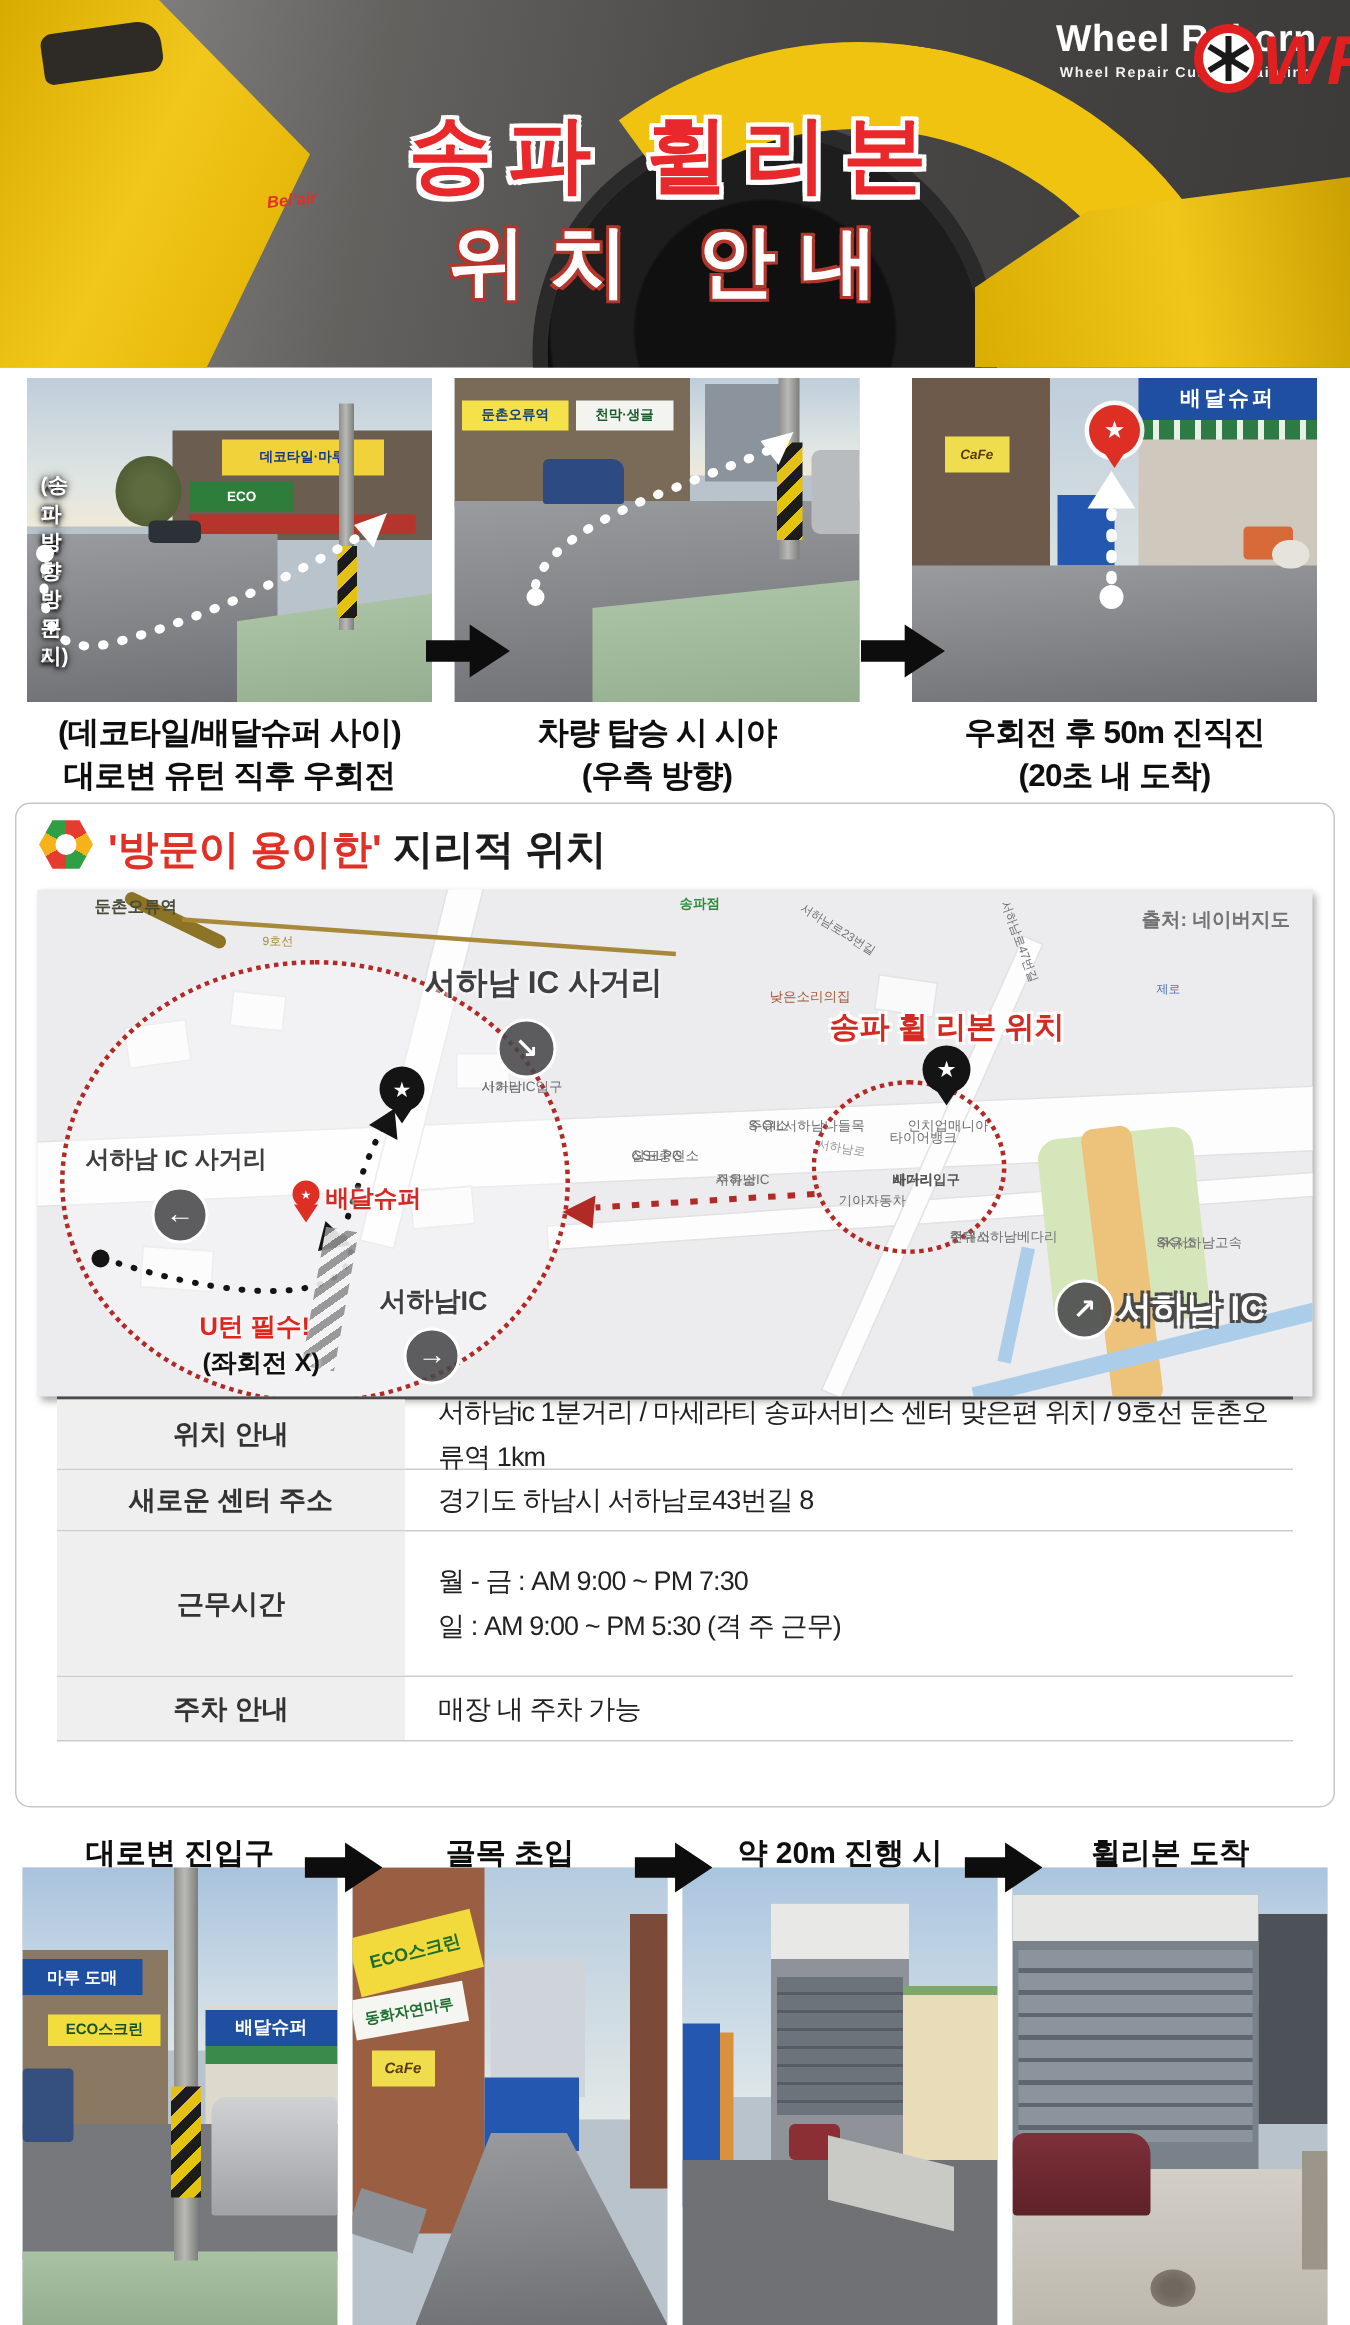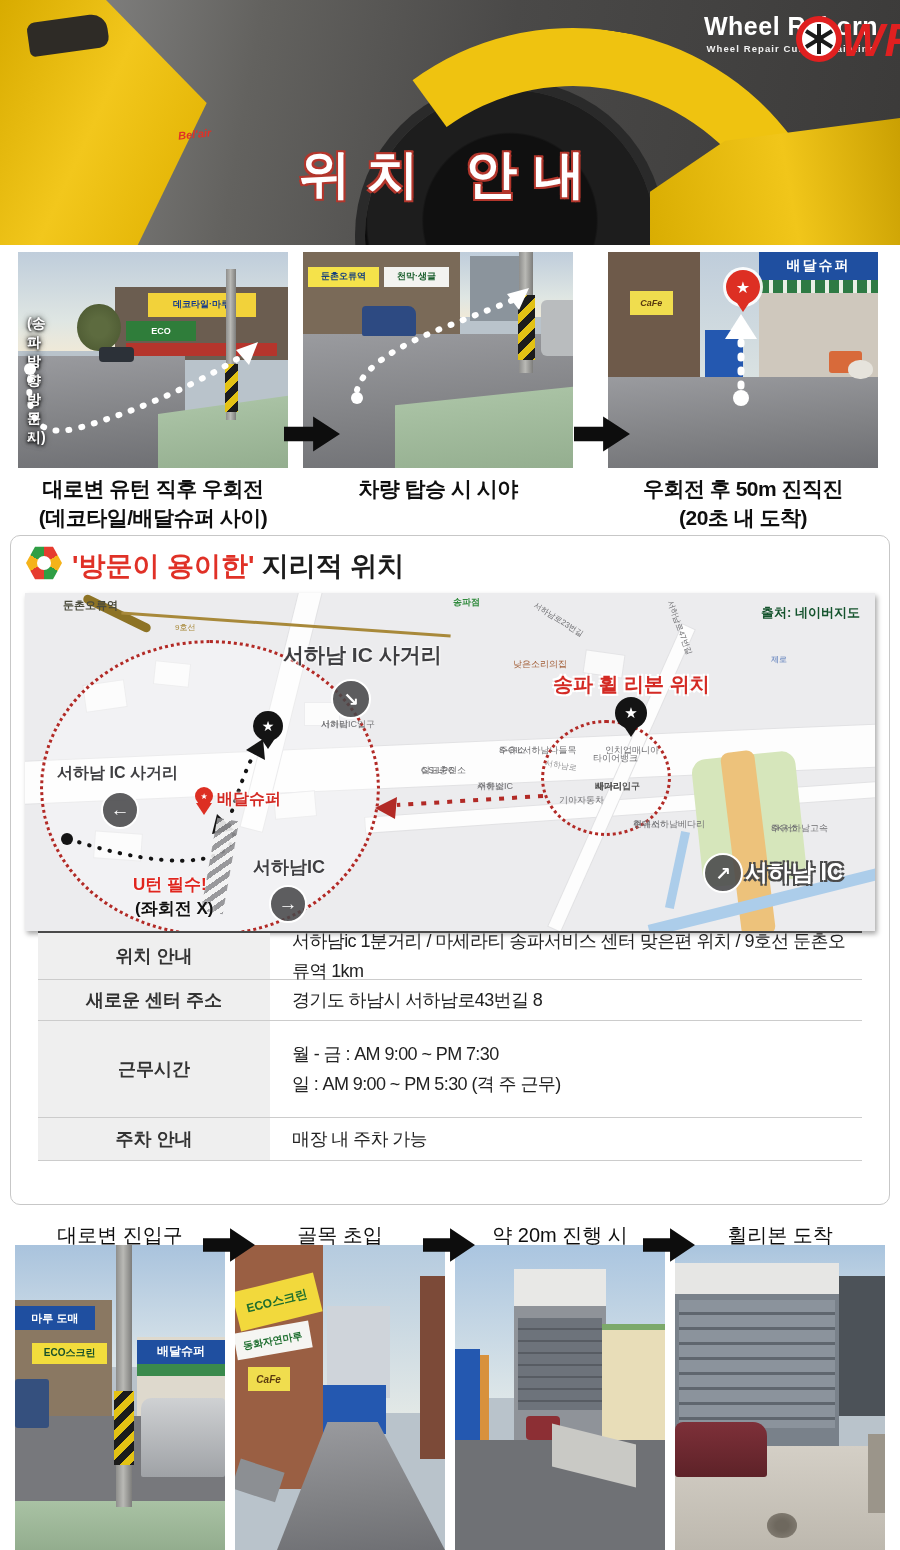--- a/index.html
+++ b/index.html
@@ -49,21 +49,21 @@
   .pin{border-radius:50%;display:flex;align-items:center;justify-content:center;color:#fff;}
   .pin::after{content:"";position:absolute;top:88%;left:50%;transform:translateX(-50%);
               border:8px solid transparent;}
   .pin-red{background:#dd2f23;box-shadow:0 0 0 3px rgba(255,255,255,.9);}
   .pin-red::after{border-top:12px solid #dd2f23;}
   .pin-black{background:#141414;}
   .pin-black::after{border-top:12px solid #141414;}
 
   .cap{position:absolute;width:270px;text-align:center;font-weight:800;font-size:21px;
        color:#0e0e0e;line-height:29px;letter-spacing:-0.5px;}
-  .bcap{position:absolute;width:210px;text-align:center;font-weight:400;font-size:20px;color:#0e0e0e;}
+  .bcap{position:absolute;width:210px;text-align:center;font-weight:700;font-size:20px;color:#0e0e0e;}
 
   .arrow-r{position:absolute;background:#0d0d0d;
            clip-path:polygon(0 32%,52% 32%,52% 6%,100% 50%,52% 94%,52% 68%,0 68%);
            filter:drop-shadow(0 0 2px #fff) drop-shadow(0 0 2px #fff);}
 
   
   .secbox{position:absolute;left:10px;top:535px;width:878px;height:668px;background:#fff;
           border:1px solid #c7c7c7;border-radius:10px;}
   .sec-ico{position:absolute;left:26px;top:545px;width:36px;height:36px;
            background:conic-gradient(#e63c2f 0 60deg,#f5b31a 60deg 120deg,#2f9e44 120deg 180deg,#e63c2f 180deg 240deg,#f5b31a 240deg 300deg,#2f9e44 300deg 360deg);
@@ -105,20 +105,21 @@
 
 <div class="page">
 
   <div class="header">
     <div class="car-left"></div>
     <div class="car-mirror"></div>
     <div class="car-wheel"></div>
     <div class="car-fender"></div>
     <div class="car-right"></div>
     <div class="car-decal">Bel'air</div>
+    <div class="h-title1">송파 휠리본</div>
     <div class="h-title2">위치 안내</div>
     <div class="logo">
       <svg width="150" height="54" viewBox="0 0 150 54">
         <circle cx="28" cy="27" r="23" fill="#e02020"></circle>
         <circle cx="28" cy="27" r="17" fill="#ffffff"></circle>
         <g stroke="#1a1a1a" stroke-width="4">
           <line x1="28" y1="12" x2="28" y2="42"></line>
           <line x1="15" y1="19" x2="41" y2="35"></line>
           <line x1="15" y1="35" x2="41" y2="19"></line>
         </g>
@@ -188,25 +189,26 @@
       <circle cx="133" cy="146" r="8" fill="#fff"></circle>
       <path d="M 133 134 L 133 90" fill="none" stroke="#fff" stroke-width="7" stroke-linecap="round" stroke-dasharray="2 12"></path>
       <polygon points="133,62 117,87 149,87" fill="#fff"></polygon>
     </svg>
   </div>
 
   <div class="arrow-r" style="left:284px;top:414px;width:56px;height:40px"></div>
   <div class="arrow-r" style="left:574px;top:414px;width:56px;height:40px"></div>
 
   <div class="cap" style="left:18px;top:474px">
-    <div>대로변 유턴 직후 우회전</div>
-      <div>(데코타일/배달슈퍼 사이)</div>
+    <div>(데코타일/배달슈퍼 사이)</div>
+      <div>대로변 유턴 직후 우회전</div>
   </div>
   <div class="cap" style="left:303px;top:474px">
     <div>차량 탑승 시 시야</div>
+      <div>(우측 방향)</div>
   </div>
   <div class="cap" style="left:608px;top:474px">
     <div>우회전 후 50m 진직진</div>
       <div>(20초 내 도착)</div>
   </div>
 
   <div class="secbox"></div>
   <div class="sec-ico"></div>
   <div class="sec-title">
     <span class="red">'방문이 용이한'</span><span> 지리적 위치</span>
@@ -249,21 +251,21 @@
 
     <div class="mlab" style="left:38px;top:6px;font-size:11px;font-weight:700;color:#4b4b3c">둔촌오류역</div>
     <div class="mlab" style="left:150px;top:30px;font-size:8px;color:#a8893a">9호선</div>
     <div class="mlab" style="left:428px;top:4px;color:#2f8a3c;font-weight:700">송파점</div>
     <div class="mlab-big" style="left:258px;top:48px">서하남 IC 사거리</div>
     <div class="gcirc" style="left:306px;top:86px">↘</div>
     <div class="mlab" style="left:296px;top:126px">
       <div>서하남IC입구</div>
         <div>사거리</div>
     </div>
-    <div class="mlab" style="left:13px;top:13px;left:auto;right:15px;top:12px;font-size:13px;font-weight:700;color:#14532d">출처: 네이버지도</div>
+    <div class="mlab" style="left:13px;top:13px;left:auto;right:15px;top:12px;font-size:13px;font-weight:700;color:#737373">출처: 네이버지도</div>
     <div style="left:528px;top:78px;font-size:20px;font-weight:900;color:#d42a24;white-space:nowrap;text-shadow:-2px -2px 0 #fff,2px -2px 0 #fff,-2px 2px 0 #fff,2px 2px 0 #fff">송파 휠 리본 위치</div>
     <div class="pin pin-black" style="left:590px;top:104px;width:32px;height:32px;font-size:15px">★</div>
 
     <div class="mlab-big" style="left:32px;top:170px;font-size:16px">서하남 IC 사거리</div>
     <div class="gcirc" style="left:76px;top:198px;width:34px;height:34px">←</div>
     <div class="pin pin-black" style="left:228px;top:118px;width:30px;height:30px;font-size:14px">★</div>
     <div class="pin pin-red" style="left:170px;top:194px;width:18px;height:18px;font-size:8px;box-shadow:none">★</div>
     <div style="left:192px;top:196px;font-size:16px;font-weight:900;color:#d42a24;white-space:nowrap;text-shadow:0 0 3px #fff,0 0 3px #fff">배달슈퍼</div>
     <div style="left:108px;top:280px;font-size:17px;font-weight:900;color:#e0251e;white-space:nowrap;text-shadow:0 0 3px #fff">U턴 필수!</div>
     <div style="left:110px;top:304px;font-size:17px;font-weight:800;color:#111;white-space:nowrap;text-shadow:0 0 3px #fff">(좌회전 X)</div>

